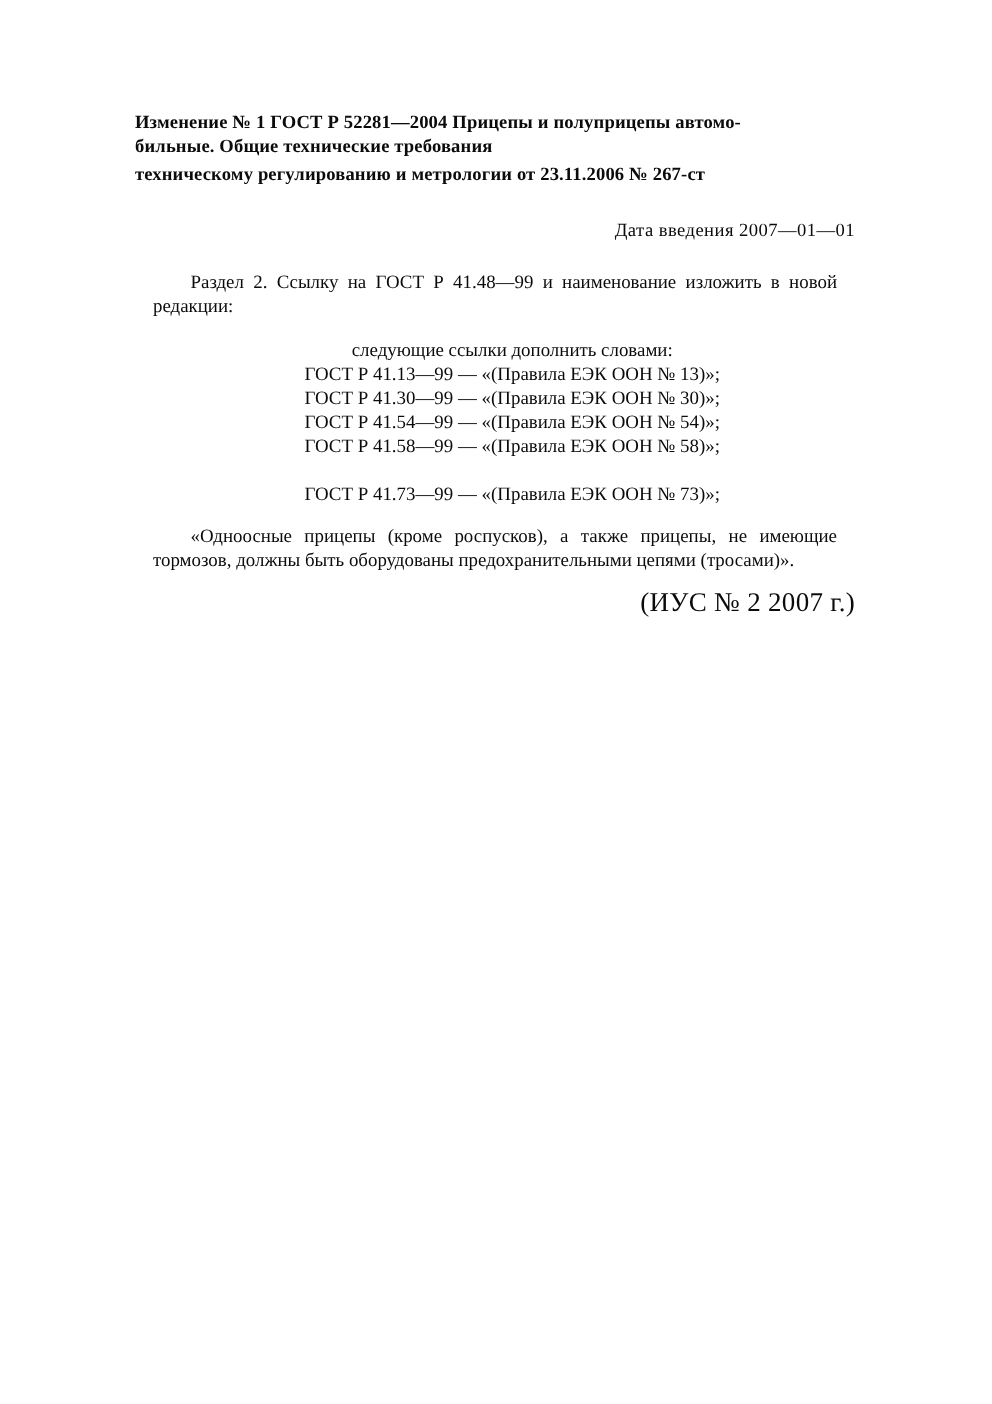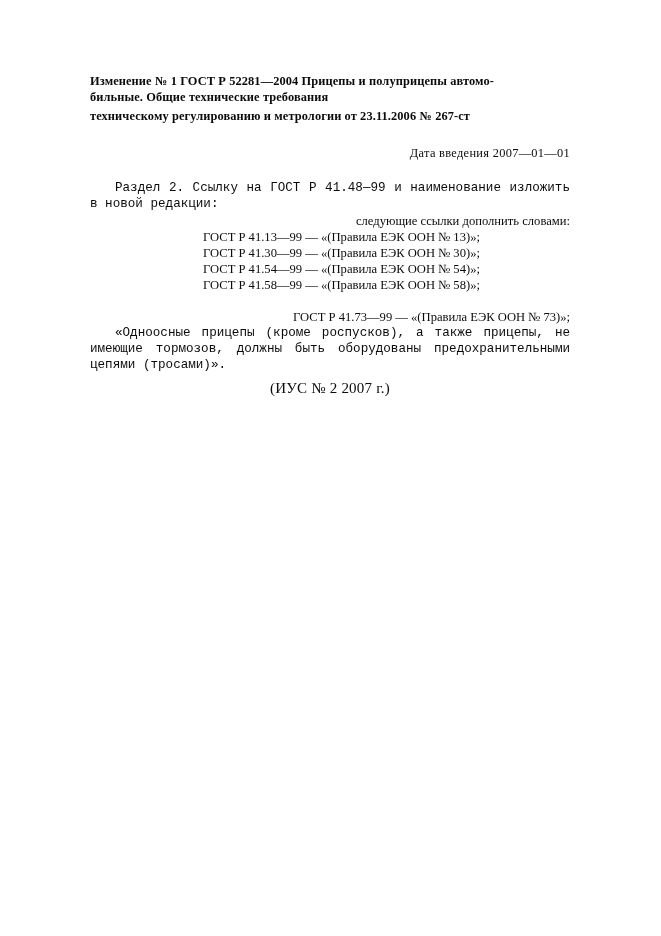--- a/index.html
+++ b/index.html
@@ -62,52 +62,51 @@
     letter-spacing: 0.3px;
   }
 
   
   .body-block {
     margin-top: 19px;
     font-size: 12.6px;
     line-height: 16.1px;
   }
   p.para {
-    margin: 0;
+    margin: 12px;
     text-align: justify;
     text-justify: inter-word;
     text-indent: 25px;
-    font-family: Liberation Mono, monospace;
   }
   
   .ref-list {
     margin: 0;
     padding: 0;
     list-style: none;
   }
   .ref-list li {
     margin: 0;
     padding: 0 0 0 23px;
     text-align: center;
     white-space: nowrap;
   }
   .subline {
     margin: 0;
     padding-left: 23px;
-    text-align: right;
+    text-align: center;
   }
   .gap {
     height: 16.1px;
   }
 
   .footer-note {
     margin-top: 6px;
-    font-size: 15px;
+    font-size: 18px;
     line-height: 16.1px;
-    text-align: center;
+    text-align: right;
     letter-spacing: 0.2px;
   }
 </style>
 </head>
 <body>
 
 <div class="page">
   <div class="content">
 
     <div class="doc-heading heading-title">

